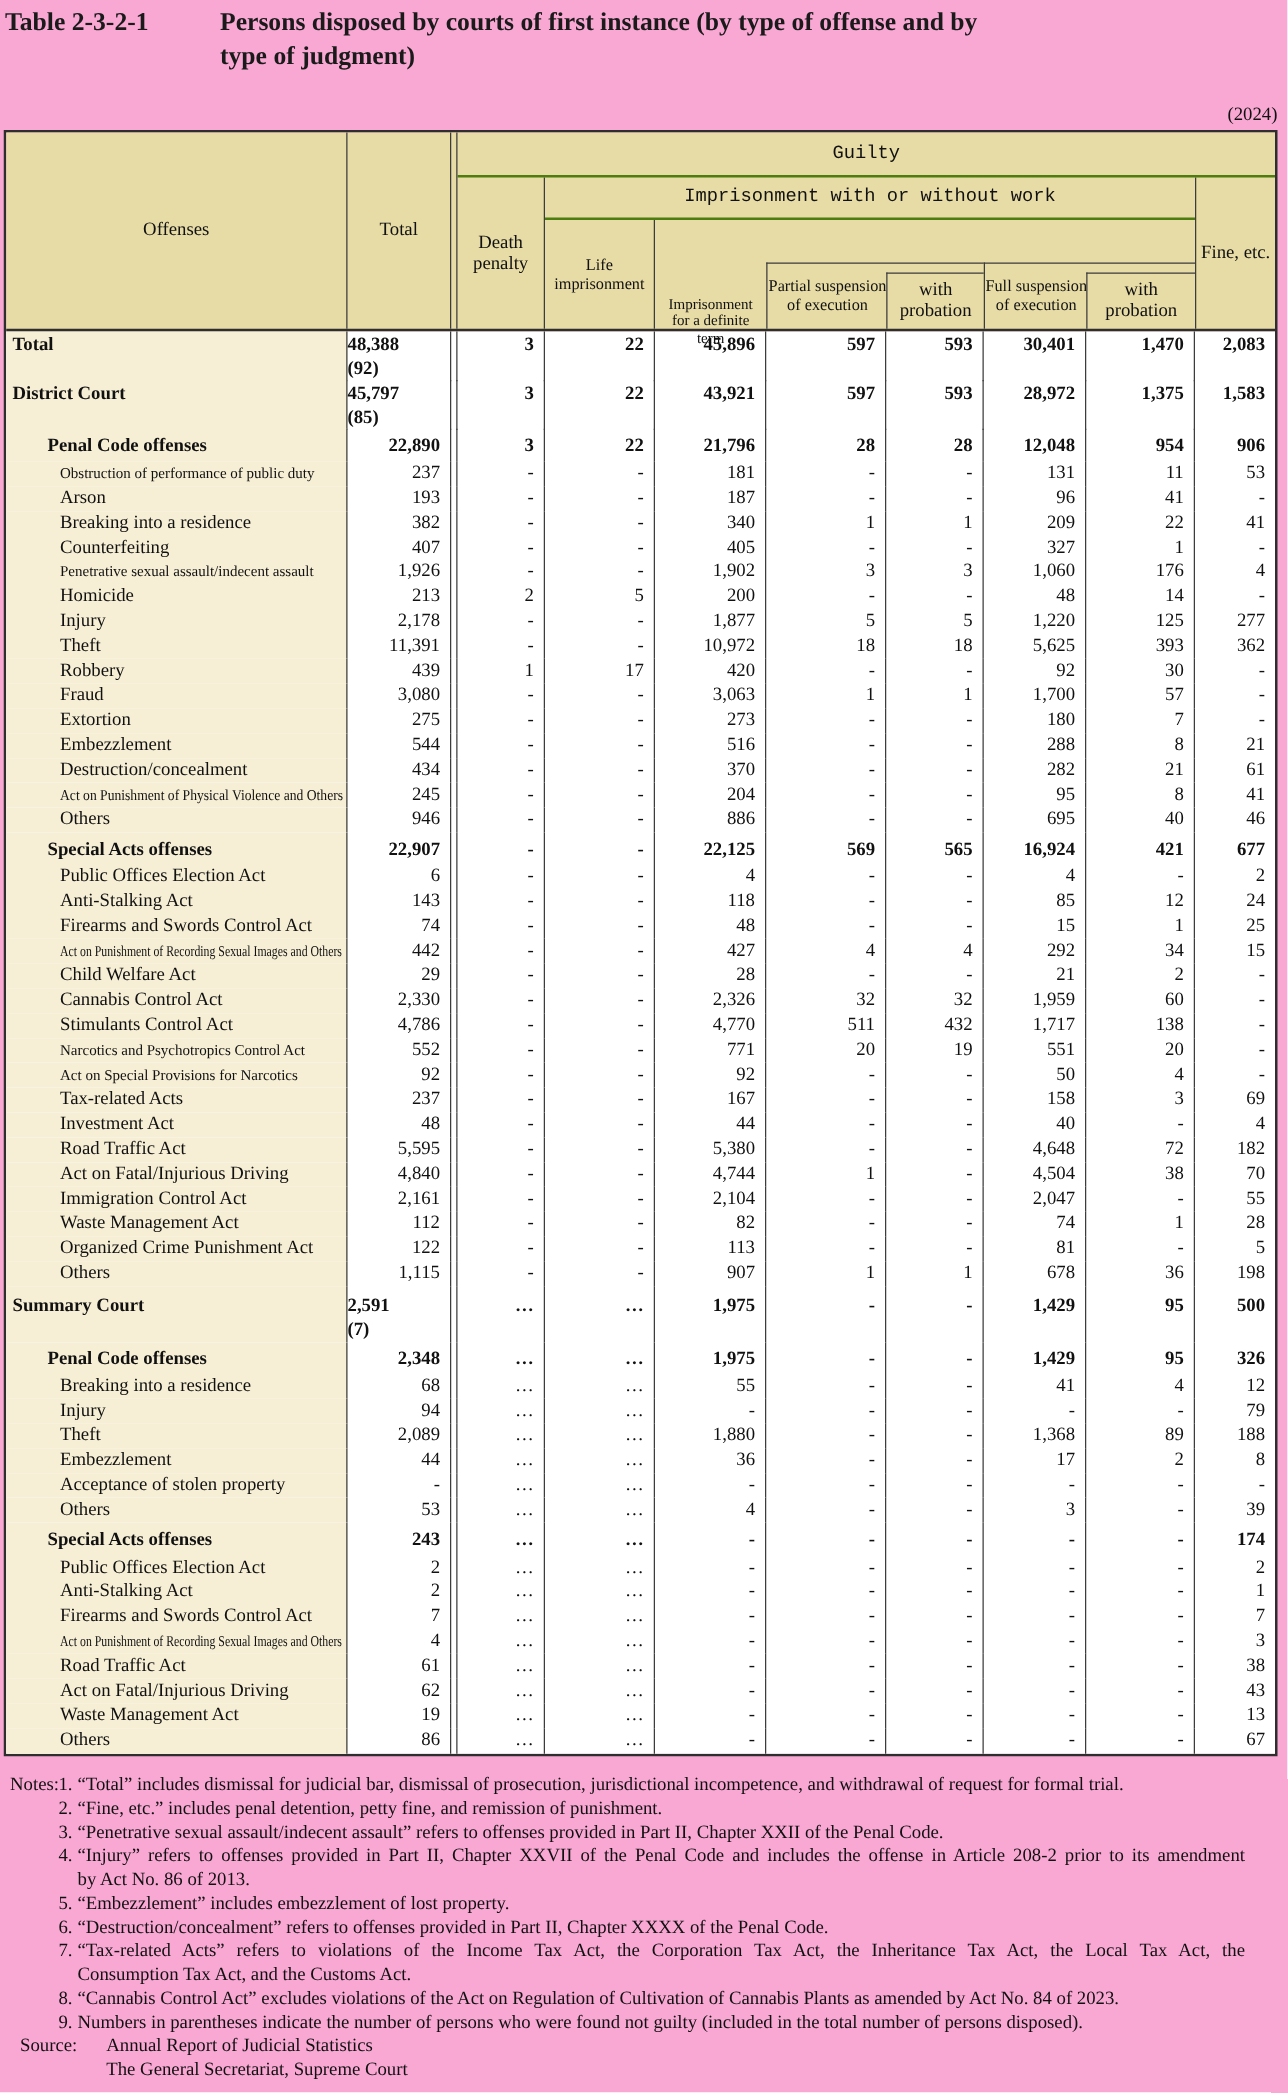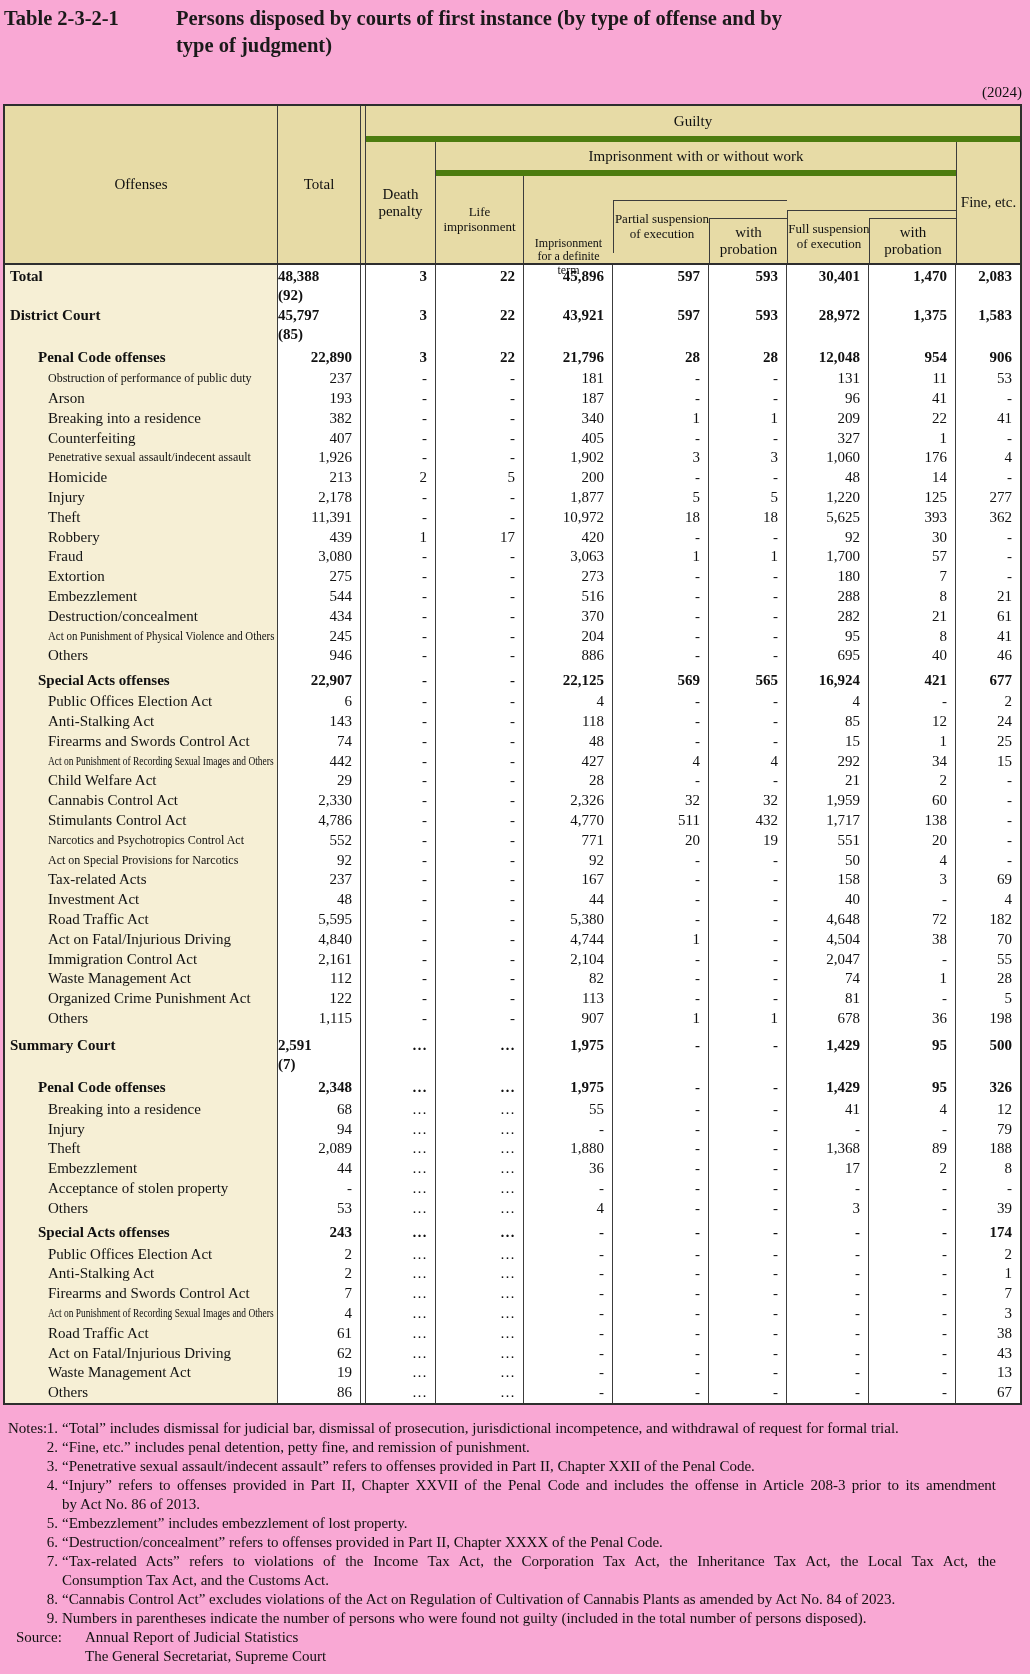--- a/index.html
+++ b/index.html
@@ -9,21 +9,21 @@
   .title{display:flex;padding:5px 0 0 4px;font-weight:bold;font-size:20.5px;line-height:27px;color:#1a1a1a;}
   .title-num{width:172px;flex:none;}
   .title-text{flex:1;max-width:850px;}
   .year{width:1022px;text-align:right;font-size:15px;margin-top:24px;margin-bottom:3px;line-height:18px;}
   
   .tbl{position:relative;margin-left:3px;width:1019px;border:2px solid #2e2e2e;box-sizing:border-box;}
   .thead{position:relative;width:1015px;height:157px;background:#e7dba6;border-bottom:2px solid #2e2e2e;font-size:15px;}
   .hc{position:absolute;box-sizing:border-box;display:flex;align-items:center;justify-content:center;
       text-align:center;line-height:1.12;}
   .bl{border-left:1px solid #3c3c3c;} .br{border-right:1px solid #3c3c3c;}
-  .bt{border-top:1px solid #3c3c3c;} .bb{border-bottom:6px solid #4d7c0f;}
+  .bt{border-top:1px solid #3c3c3c;} .bb{border-bottom:2px solid #4d7c0f;font-family:Liberation Mono, monospace;}
   
   .tbody{background:#fff;}
   .row{display:grid;grid-template-columns:273px 83px 5px 70px 88px 89px 96px 78px 82px 87px 64px;}
   .cell{box-sizing:border-box;border-right:1px solid #3c3c3c;display:flex;align-items:center;
         justify-content:flex-end;padding-right:8px;font-size:15px;line-height:19.2px;overflow:visible;}
   .c-label{justify-content:flex-start;padding-right:2px;background:#f6efd5;}
   .c-sp{padding:0;}
   .c-fine{border-right:none;}
   .i0{padding-left:5px}.i1{padding-left:33px}.i2{padding-left:43px}
   .b{font-weight:bold;}
@@ -63,21 +63,21 @@
       <div class="hc br" style="left:273px;top:0;width:83px;height:157px;">Total</div>
       <div class="hc br" style="left:356px;top:0;width:5px;height:157px;"></div>
       <div class="hc bb" style="left:361px;top:0;width:654px;height:36px;">Guilty</div>
       <div class="hc br" style="left:361px;top:36px;width:70px;height:121px;padding:0 4px;">Death penalty</div>
       <div class="hc bb" style="left:431px;top:36px;width:520px;height:34px;">Imprisonment with or without work</div>
       <div class="hc bl" style="left:951px;top:36px;width:64px;height:121px;">Fine, etc.</div>
       <div class="hc br" style="left:431px;top:70px;width:88px;height:87px;font-size:13px;padding:0 3px;">Life imprisonment</div>
       <div class="hc" style="left:519px;top:84px;width:89px;height:87px;font-size:12px;padding:0 3px;align-items:flex-end;">
         <span>Imprisonment for a definite term</span>
       </div>
-      <div class="hc bl bt" style="left:608px;top:94px;width:174px;height:53px;justify-content:flex-start;">
+      <div class="hc bl bt" style="left:608px;top:104px;width:174px;height:53px;justify-content:flex-start;">
         <span style="width:96px;font-size:13px;display:inline-block;text-align:center;">Partial suspension of execution</span>
       </div>
       <div class="hc bl bt" style="left:704px;top:112px;width:78px;height:45px;">with probation</div>
       <div class="hc bl bt" style="left:782px;top:104px;width:169px;height:53px;justify-content:flex-start;">
         <span style="width:82px;font-size:13px;display:inline-block;text-align:center;">Full suspension of execution</span>
       </div>
       <div class="hc bl bt" style="left:864px;top:112px;width:87px;height:45px;">with probation</div>
     </div>
     <div class="tbody" id="tbody">
         <div class="row r-2">
@@ -896,21 +896,21 @@
       <div class="note-row">
         <span class="note-num">2.</span>
         <div>“Fine, etc.” includes penal detention, petty fine, and remission of punishment.</div>
       </div>
       <div class="note-row">
         <span class="note-num">3.</span>
         <div>“Penetrative sexual assault/indecent assault” refers to offenses provided in Part II, Chapter XXII of the Penal Code.</div>
       </div>
       <div class="note-row">
         <span class="note-num">4.</span>
-        <div class="jl">“Injury” refers to offenses provided in Part II, Chapter XXVII of the Penal Code and includes the offense in Article 208-3 prior to its amendment</div>
+        <div class="jl">“Injury” refers to offenses provided in Part II, Chapter XXVII of the Penal Code and includes the offense in Article 208-2 prior to its amendment</div>
         <div>by Act No. 86 of 2013.</div>
       </div>
       <div class="note-row">
         <span class="note-num">5.</span>
         <div>“Embezzlement” includes embezzlement of lost property.</div>
       </div>
       <div class="note-row">
         <span class="note-num">6.</span>
         <div>“Destruction/concealment” refers to offenses provided in Part II, Chapter XXXX of the Penal Code.</div>
       </div>

